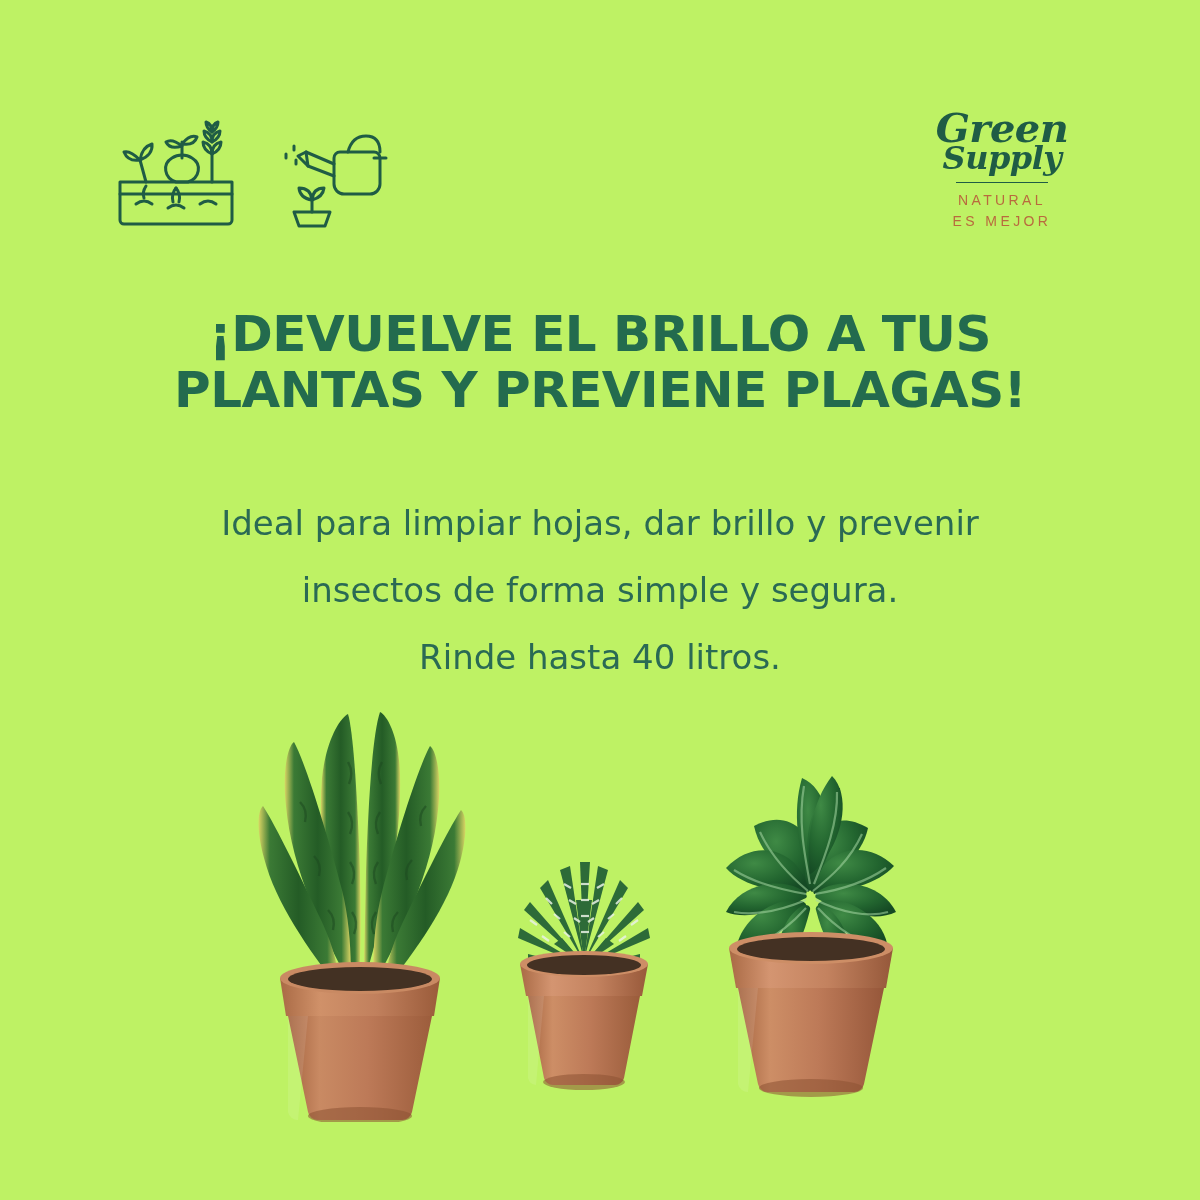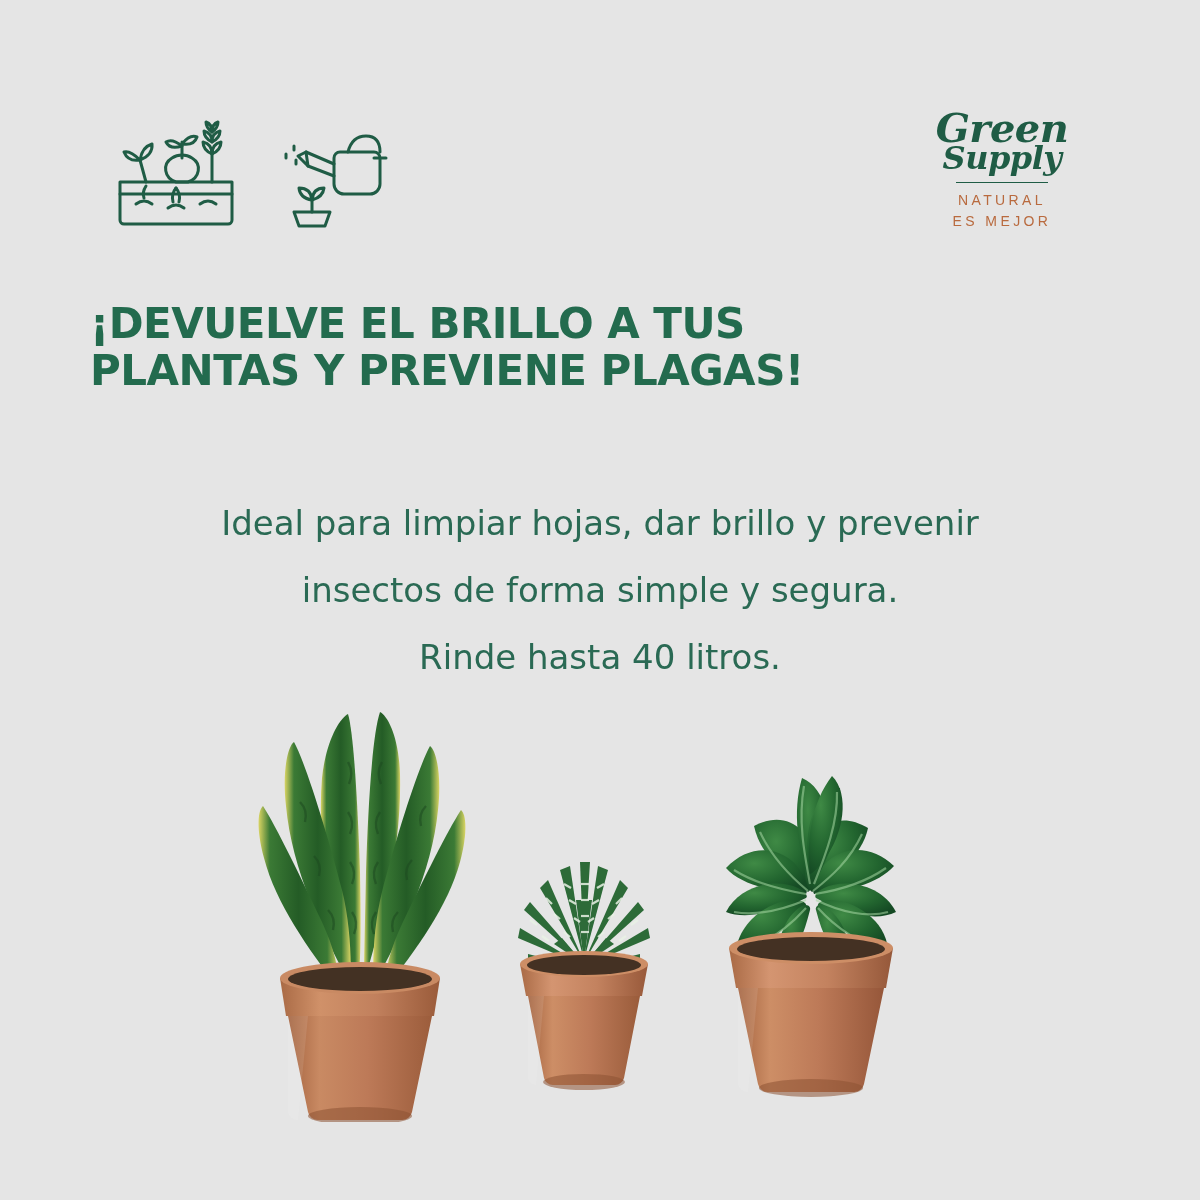--- a/index.html
+++ b/index.html
@@ -12,21 +12,21 @@
     background: #ffffff;
     font-family: "Liberation Sans", sans-serif;
     overflow: hidden;
     position: relative;
   }
 
   .canvas {
     position: relative;
     width: 1200px;
     height: 1200px;
-    background: #e5e5e5;
+    background: #bef264;
   }
 
   
   .top-icons {
     position: absolute;
     top: 108px;
     left: 112px;
     display: flex;
     align-items: flex-start;
     gap: 38px;
@@ -76,25 +76,25 @@
     line-height: 1.5;
     text-transform: uppercase;
   }
 
   
   .headline {
     position: absolute;
     top: 272px;
     left: 0;
     width: 1200px;
-    text-align: left;
+    text-align: center;
     color: #236b4e;
     font-family: "DejaVu Sans", sans-serif;
     font-weight: 700;
-    font-size: 42px;
+    font-size: 50px;
     line-height: 1.12;
     letter-spacing: -0.5px;
     padding: 0 90px;
     box-sizing: border-box;
   }
   .headline .line { display: block; white-space: nowrap; }
 
   
   .subhead {
     position: absolute;

